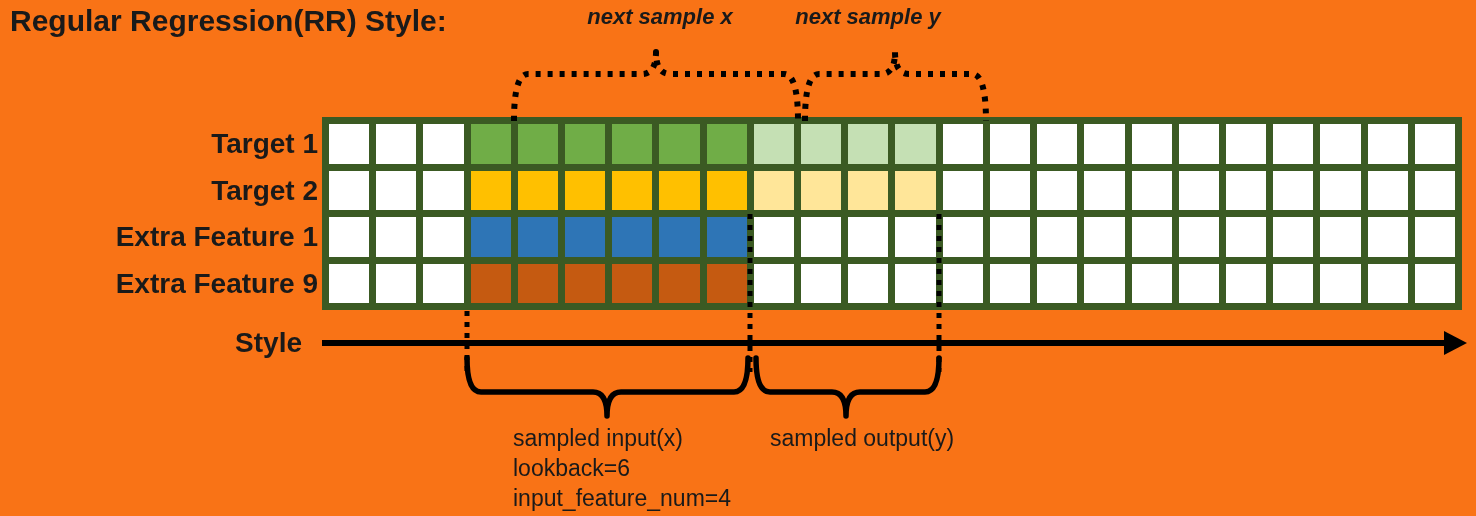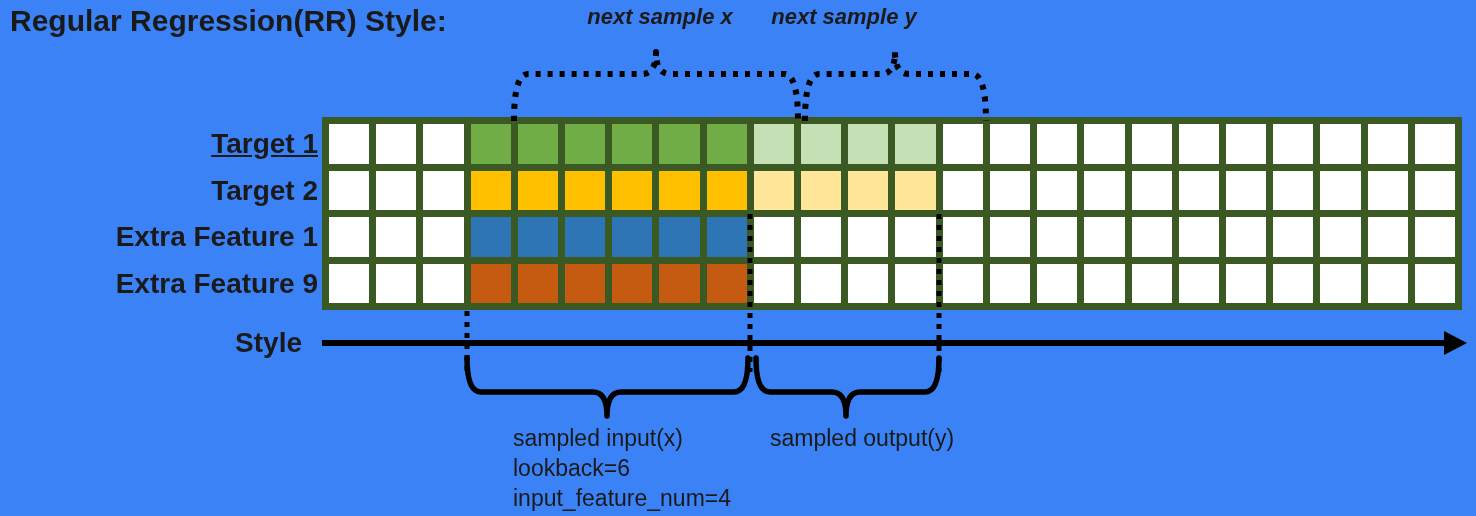--- a/index.html
+++ b/index.html
@@ -1,19 +1,19 @@
 <!DOCTYPE html>
 <html style="--grid-line: #3B5A23;"><head>
 <meta charset="utf-8">
 <style>
   html,body{margin:0;padding:0;background:#ffffff;}
   .canvas{
     position:relative;
     width:1476px;height:516px;
-    background:#3b82f6;
+    background:#f97316;
     font-family:"Liberation Sans", sans-serif;
     color:#1a1a1a;
     overflow:hidden;
   }
   .title{
     position:absolute;left:10px;top:4px;
     font-size:30px;font-weight:bold;letter-spacing:0px;
   }
   
   .grid{
@@ -56,21 +56,21 @@
   .ann-output{left:770px;}
 </style>
 </head>
 <body>
 
 <div class="canvas">
 
   <div class="title">Regular Regression(RR) Style:</div>
 
   <div class="row-labels">
-      <div class="row-label" style="top: 124px; height: 39.5px; line-height: 39.5px; text-decoration: underline;">Target 1</div>
+      <div class="row-label" style="top: 124px; height: 39.5px; line-height: 39.5px;">Target 1</div>
       <div class="row-label" style="top: 170.5px; height: 39.5px; line-height: 39.5px;">Target 2</div>
       <div class="row-label" style="top: 217px; height: 39.5px; line-height: 39.5px;">Extra Feature 1</div>
       <div class="row-label" style="top: 263.5px; height: 39.5px; line-height: 39.5px;">Extra Feature 9</div>
     </div>
 
   <div class="grid">
       <div class="cell" style="background: rgb(255, 255, 255);"></div>
       <div class="cell" style="background: rgb(255, 255, 255);"></div>
       <div class="cell" style="background: rgb(255, 255, 255);"></div>
       <div class="cell" style="background: rgb(112, 173, 71);"></div>
@@ -180,21 +180,21 @@
 
     <line x1="322" y1="343" x2="1446" y2="343" stroke="#000" stroke-width="6"></line>
     <polygon points="1444,331 1467,343 1444,355" fill="#000"></polygon>
 
     <path d="M 467,358 Q 467,392 481,392 L 593,392 Q 607,392 607,416 Q 607,392 621,392 L 734,392 Q 748,392 748,358" fill="none" stroke="#000" stroke-width="5.5" stroke-linejoin="round" stroke-linecap="round"></path>
 
     <path d="M 756,358 Q 756,392 770,392 L 832,392 Q 846,392 846,416 Q 846,392 860,392 L 925,392 Q 939,392 939,358" fill="none" stroke="#000" stroke-width="5.5" stroke-linejoin="round" stroke-linecap="round"></path>
   </svg>
 
   <div class="next-label" style="left:660px;text-align:right;">next sample x</div>
-  <div class="next-label" style="left:844px;">next sample y</div>
+  <div class="next-label" style="left:868px;">next sample y</div>
 
   <div class="time-label">Style</div>
 
   <div class="ann-block ann-input">
     <div>sampled input(x)</div>
     <div>lookback=6</div>
     <div>input_feature_num=4</div>
   </div>
 
   <div class="ann-block ann-output">

